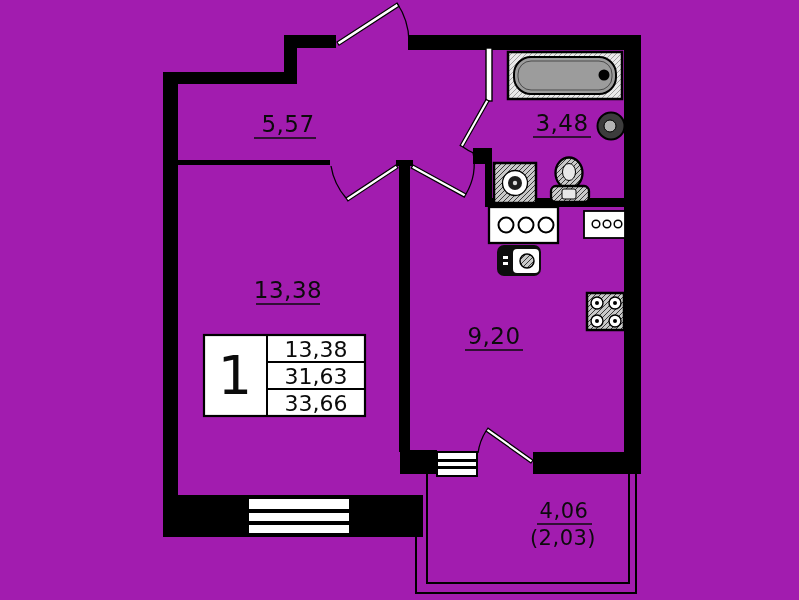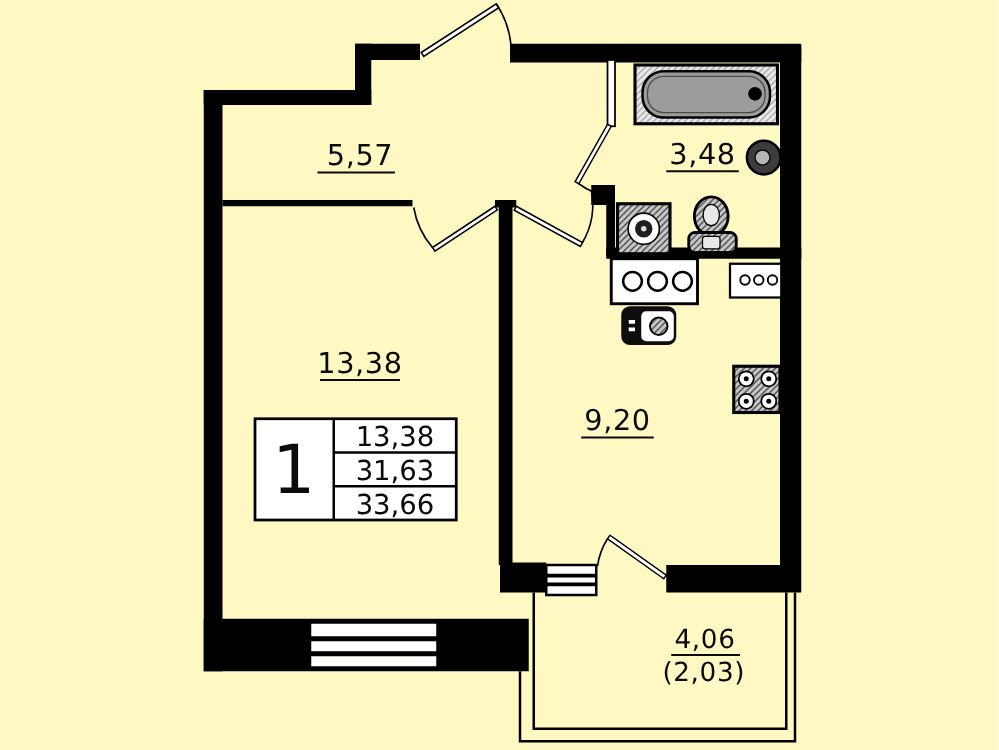--- a/index.html
+++ b/index.html
@@ -1,16 +1,16 @@
 <!DOCTYPE html>
 <html><head>
 <meta charset="utf-8">
 <style>
   html,body{margin:0;padding:0;background:#ffffff;}
-  #stage{position:relative;width:799px;height:600px;background:#fef9c3;overflow:hidden;
+  #stage{position:relative;width:799px;height:600px;background:#a21caf;overflow:hidden;
          font-family:"DejaVu Sans", "Liberation Sans", sans-serif;}
   svg{position:absolute;left:0;top:0;}
   text{font-family:"DejaVu Sans", "Liberation Sans", sans-serif;fill:#0b0b0b;}
   .arealbl{font-size:23px;letter-spacing:0.5px;}
   .arealbl-sm{font-size:21px;letter-spacing:0.5px;}
   .tbl{font-size:22px;}
   .big1{font-size:54px;}
 </style>
 </head>
 <body>

